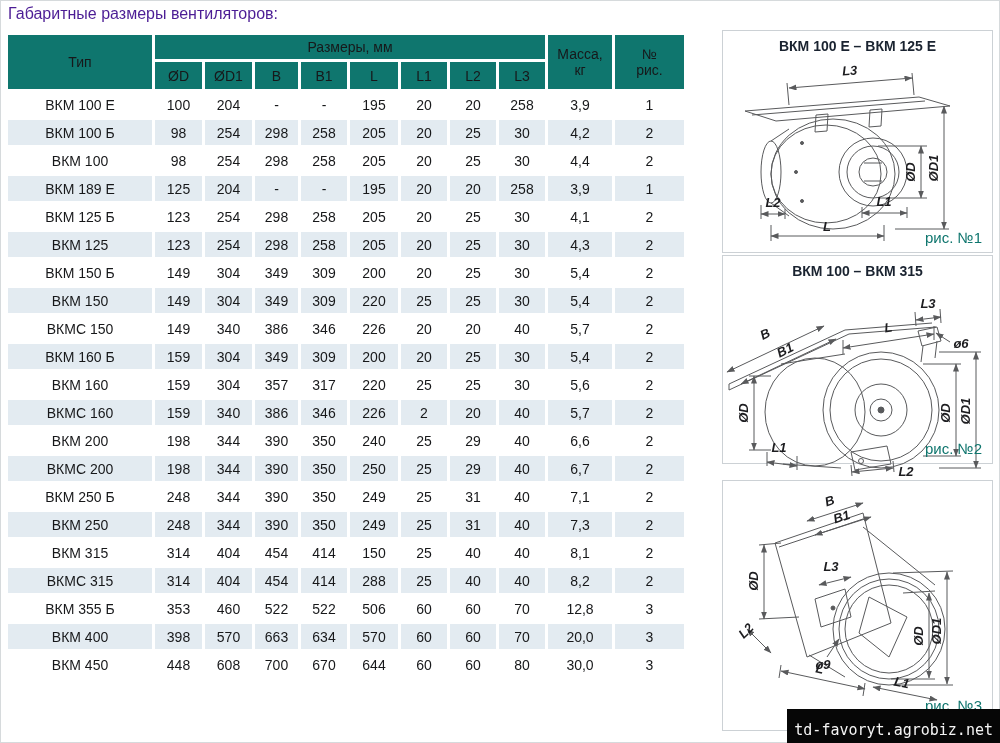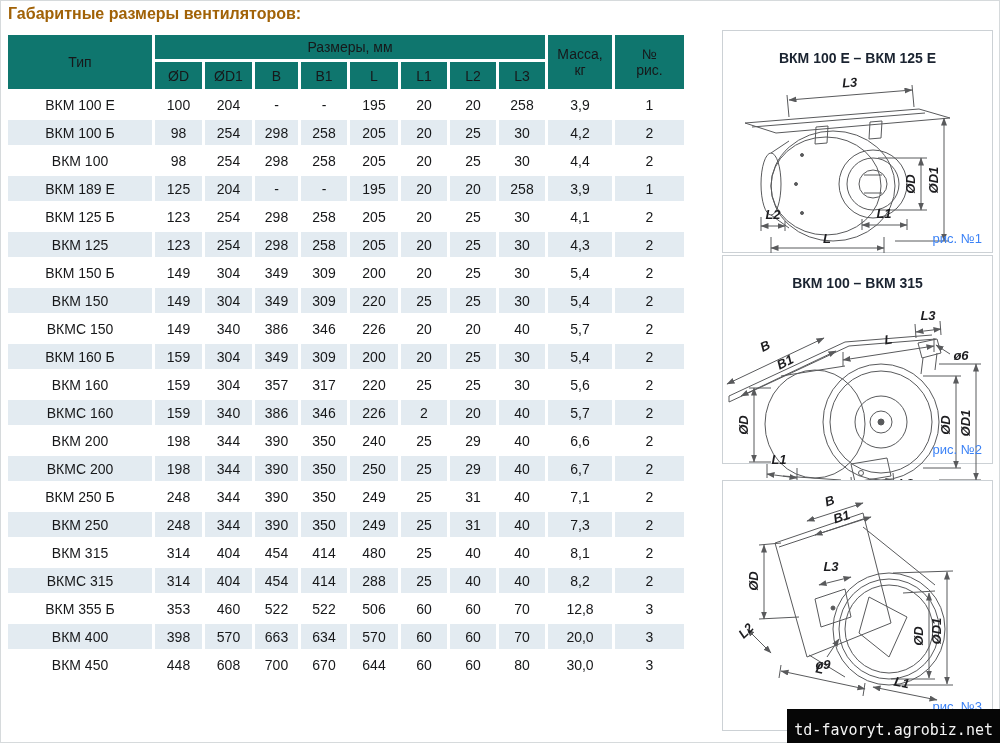--- a/index.html
+++ b/index.html
@@ -7,21 +7,21 @@
   body {
     width:1000px; height:743px; position:relative;
     background:#ffffff;
     font-family:"Liberation Sans", sans-serif;
     color:#121212; overflow:hidden;
   }
   .frame { position:absolute; inset:0; border:1px solid #d6dadc; pointer-events:none; }
 
   .page-title {
     position:absolute; left:8px; top:5px;
-    font-size:16px; font-weight:bold; color:#a16207;
+    font-size:16px; font-weight:normal; color:#4c1d95;
   }
 
   table.dim-table {
     position:absolute; left:5px; top:32px;
     border-collapse:separate; border-spacing:3px;
   }
   .dim-table th, .dim-table td {
     padding:0; text-align:center; vertical-align:middle;
     font-size:14px; font-weight:400; color:#17181a;
   }
@@ -36,25 +36,25 @@
 
   .panel {
     position:absolute; left:722px; width:271px;
     background:#fff; border:1px solid #ccd1d5;
   }
   #panel1 { top:30px;  height:223px; }
   #panel2 { top:255px; height:209px; }
   #panel3 { top:480px; height:251px; }
   .panel-title {
     text-align:center; font-weight:bold; font-size:14px;
-    color:#1a2330; padding-top:7px; height:26px;margin-top:12px;
+    color:#1a2330; padding-top:7px; height:26px;
   }
   .panel svg { display:block; }
   .fig-caption {
-    position:absolute; right:10px; font-size:13px; color:#3b82f6;
+    position:absolute; right:10px; font-size:15px; color:#0f766e;
   }
   #panel1 .fig-caption, #panel2 .fig-caption { bottom:6px; }
   #panel3 .fig-caption { bottom:16px; }
 
   .draw { stroke:#595a5c; fill:none; stroke-width:1; }
   .dimtxt text {
     font-family:"Liberation Sans",sans-serif; font-size:13px;
     font-weight:bold; font-style:italic; fill:#1d1d20;
     text-anchor:middle; stroke:none;
   }
@@ -301,21 +301,21 @@
         <td>40</td>
         <td>7,3</td>
         <td>2</td>
       </tr>
       <tr>
         <td>ВКМ 315</td>
         <td>314</td>
         <td>404</td>
         <td>454</td>
         <td>414</td>
-        <td>480</td>
+        <td>150</td>
         <td>25</td>
         <td>40</td>
         <td>40</td>
         <td>8,1</td>
         <td>2</td>
       </tr>
       <tr>
         <td>ВКМС 315</td>
         <td>314</td>
         <td>404</td>

